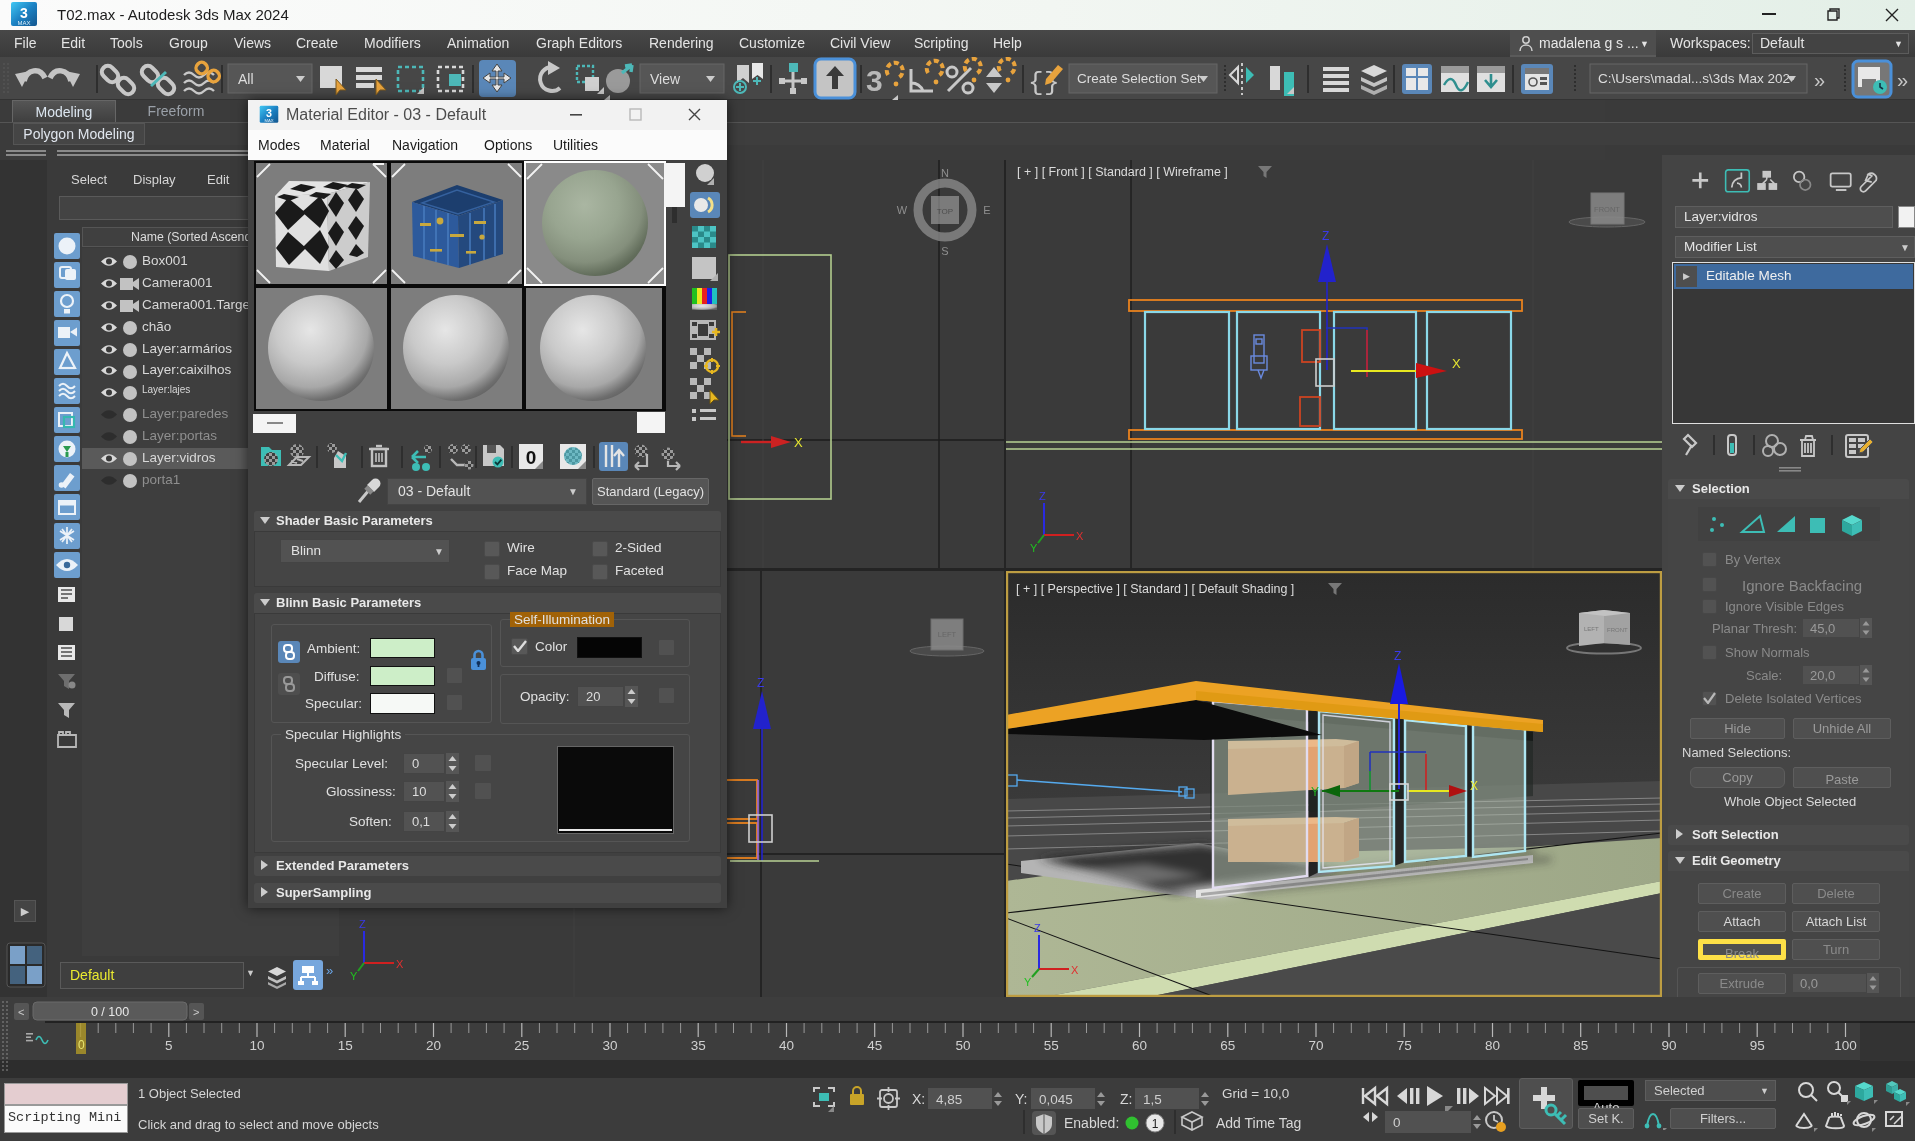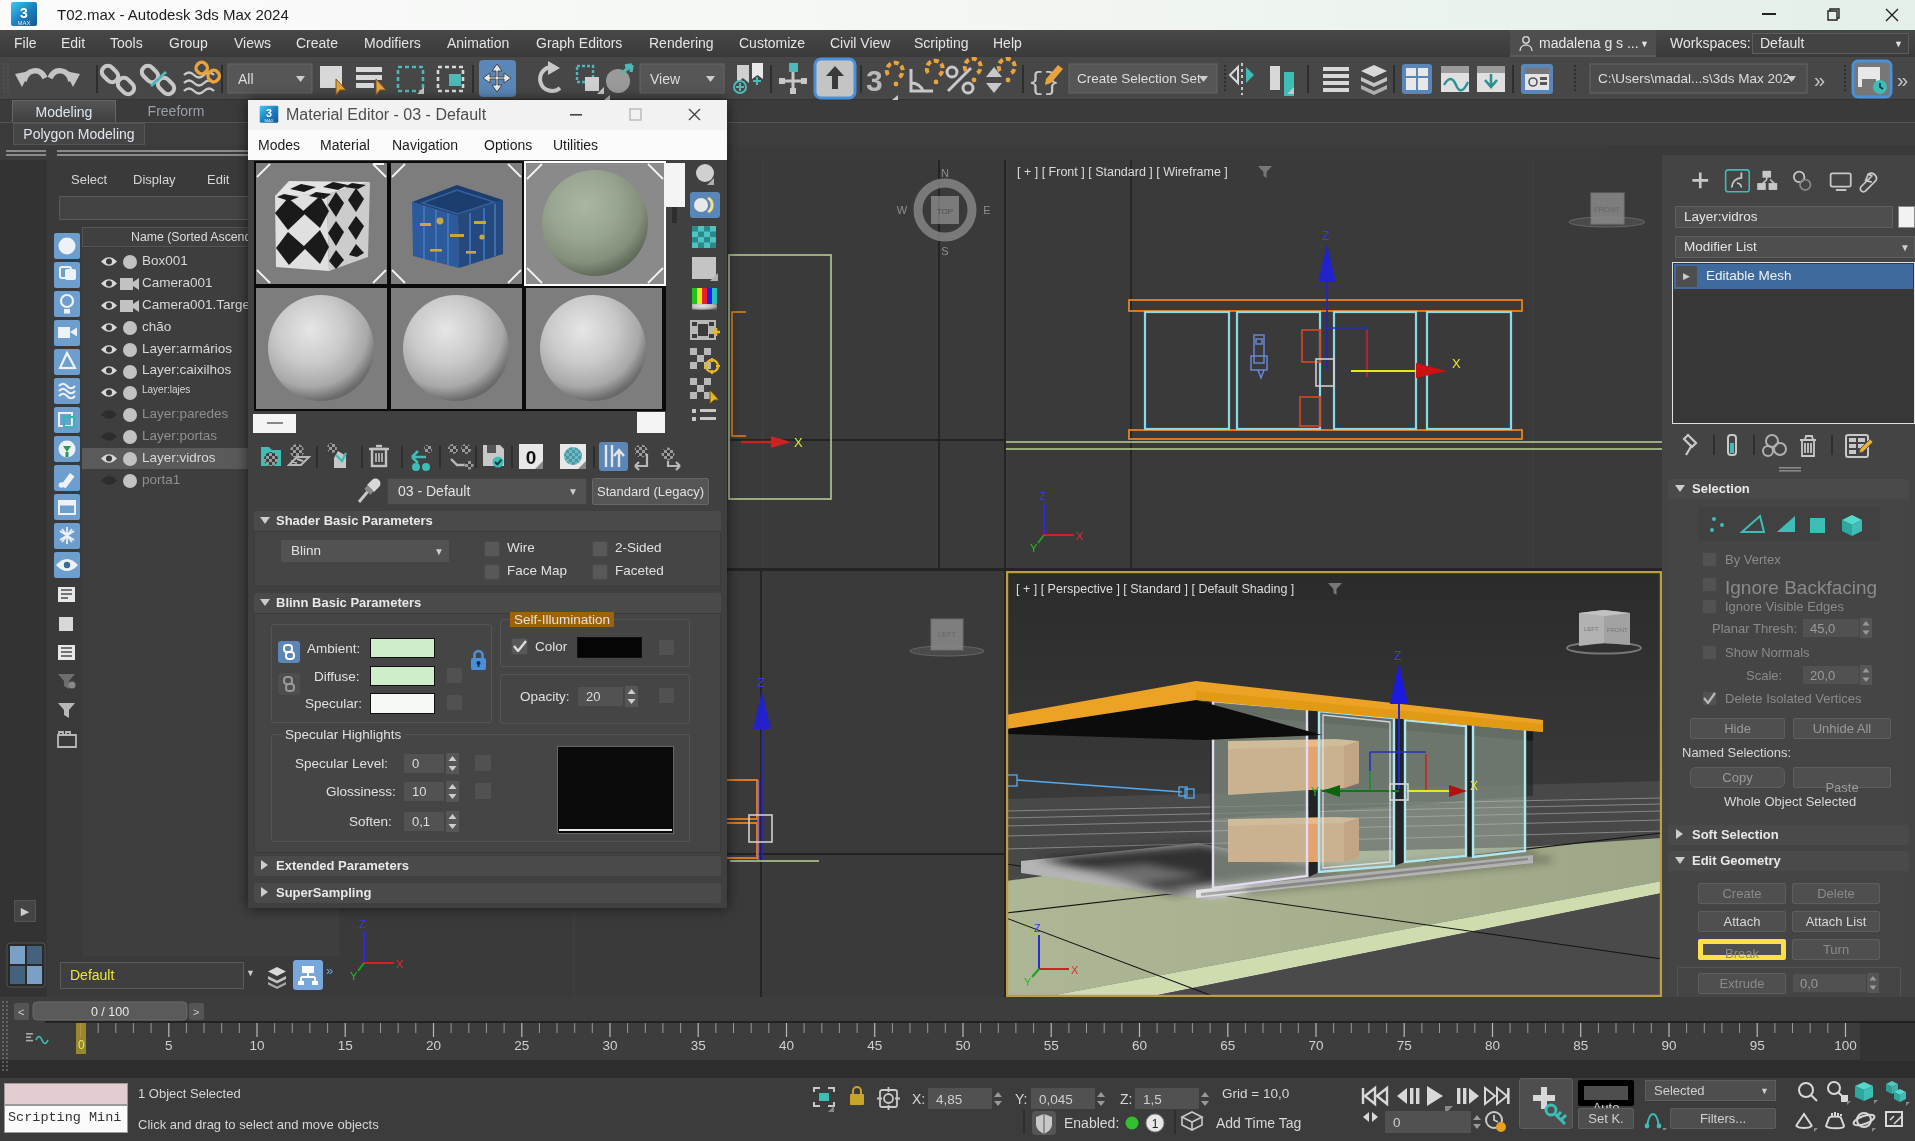--- a/index.html
+++ b/index.html
@@ -774,21 +774,21 @@
       <g>
           <polygon points="140,10 150,5 160,10 150,15" fill="#55d8cc"></polygon>
           <polygon points="140,10 150,15 150,26 140,21" fill="#2da89e"></polygon>
           <polygon points="160,10 150,15 150,26 160,21" fill="#3dbdb5"></polygon>
         </g>
     </svg>
     <div id="cpchecks">
         <div class="abs" style="left:40px;top:397px;width:15px;height:15px;background:#525252;border:1px solid #474747;border-radius:2px"></div>
         <span class="abs" style="left:63px;top:397px;color:#8a8a8a;font-size:13px">By Vertex</span>
         <div class="abs" style="left:40px;top:422px;width:15px;height:15px;background:#525252;border:1px solid #474747;border-radius:2px"></div>
-        <span class="abs" style="left:63px;top:422px;color:#8a8a8a;font-size:19px">Ignore Backfacing</span>
+        <span class="abs" style="left:80px;top:422px;color:#8a8a8a;font-size:15px">Ignore Backfacing</span>
         <div class="abs" style="left:40px;top:444px;width:15px;height:15px;background:#525252;border:1px solid #474747;border-radius:2px"></div>
         <span class="abs" style="left:63px;top:444px;color:#8a8a8a;font-size:13px">Ignore Visible Edges</span>
         <span class="abs" style="left:50px;top:466px;color:#8a8a8a;font-size:13px">Planar Thresh:</span>
         <div class="abs" style="left:140px;top:463px;width:58px;height:20px;background:#515151;border:1px solid #454545;color:#9a9a9a;font-size:13px;padding:2px 0 0 7px">45,0</div>
         <svg class="abs" style="left:198px;top:463px" width="12" height="20">
           <rect width="12" height="20" fill="#565656"></rect>
           <polygon points="6,3 9.5,7.5 2.5,7.5" fill="#999"></polygon>
           <polygon points="6,17 9.5,12.5 2.5,12.5" fill="#999"></polygon>
         </svg>
         <div class="abs" style="left:40px;top:490px;width:15px;height:15px;background:#525252;border:1px solid #474747;border-radius:2px"></div>
@@ -802,21 +802,21 @@
         </svg>
         <div class="abs" style="left:40px;top:536px;width:15px;height:15px;background:#525252;border:1px solid #474747;border-radius:2px"></div>
         <svg class="abs" style="left:41px;top:537px" width="13" height="12" viewBox="0 0 13 12">
           <path d="M1 6 l4 5 l7 -10" stroke="#b8b8b8" stroke-width="2.2" fill="none"></path>
         </svg>
         <span class="abs" style="left:63px;top:536px;color:#8a8a8a;font-size:13px">Delete Isolated Vertices</span>
         <div class="abs" style="left:28px;top:563px;width:95px;height:21px;background:#4f4f4f;border:1px solid #5e5e5e;border-radius:2px;color:#9a9a9a;font-size:13px;text-align:center;padding-top:2px">Hide</div>
         <div class="abs" style="left:131px;top:563px;width:98px;height:21px;background:#4f4f4f;border:1px solid #5e5e5e;border-radius:2px;color:#9a9a9a;font-size:13px;text-align:center;padding-top:2px">Unhide All</div>
         <span class="abs" style="left:20px;top:590px;color:#d8d8d8;font-size:13px">Named Selections:</span>
         <div class="abs" style="left:28px;top:612px;width:95px;height:21px;background:#4f4f4f;border:1px solid #5e5e5e;border-radius:6px;color:#9a9a9a;font-size:13px;text-align:center;padding-top:2px">Copy</div>
-        <div class="abs" style="left:131px;top:612px;width:98px;height:21px;background:#4f4f4f;border:1px solid #5e5e5e;border-radius:2px;color:#9a9a9a;font-size:13px;text-align:center;padding-top:12px">Paste</div>
+        <div class="abs" style="left:131px;top:612px;width:98px;height:21px;background:#4f4f4f;border:1px solid #5e5e5e;border-radius:2px;color:#9a9a9a;font-size:13px;text-align:center;padding-top:4px">Paste</div>
         <span class="abs" style="left:62px;top:639px;color:#d8d8d8;font-size:13px">Whole Object Selected</span>
         <div class="abs" style="left:6px;top:670px;width:241px;height:20px;background:#4a4a4a;border-radius:3px;color:#e8e8e8;font-size:13px;font-weight:bold;padding:2px 0 0 24px">Soft Selection</div>
         <svg class="abs" style="left:14px;top:674px" width="8" height="10">
           <polygon points="0,0 7,5 0,10" fill="#ccc"></polygon>
         </svg>
         <div class="abs" style="left:6px;top:696px;width:241px;height:20px;background:#4a4a4a;border-radius:3px 3px 0 0;color:#e8e8e8;font-size:13px;font-weight:bold;padding:2px 0 0 24px">Edit Geometry</div>
         <svg class="abs" style="left:13px;top:702px" width="10" height="8">
           <polygon points="0,0 10,0 5,7" fill="#ccc"></polygon>
         </svg>
         <div class="abs" style="left:6px;top:716px;width:241px;height:126px;background:#454545"></div>

